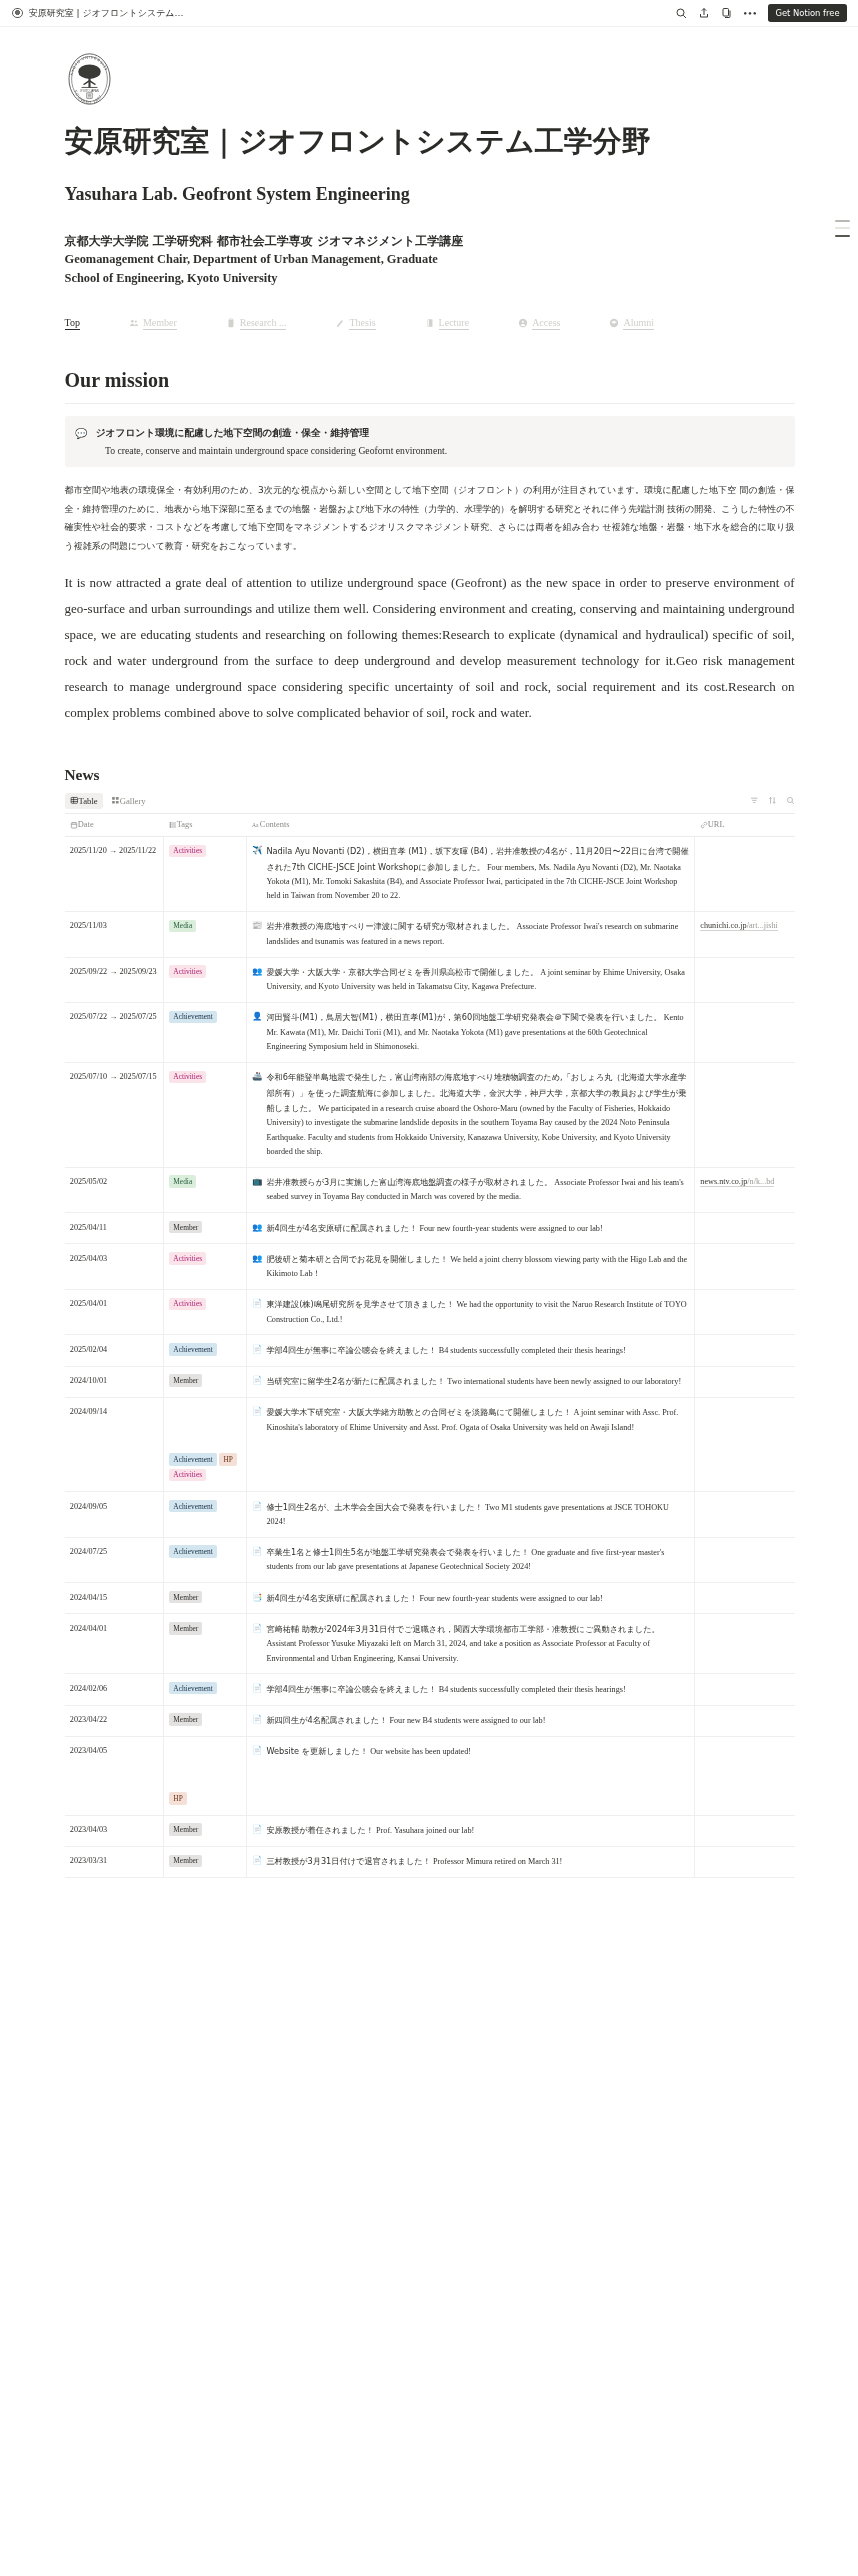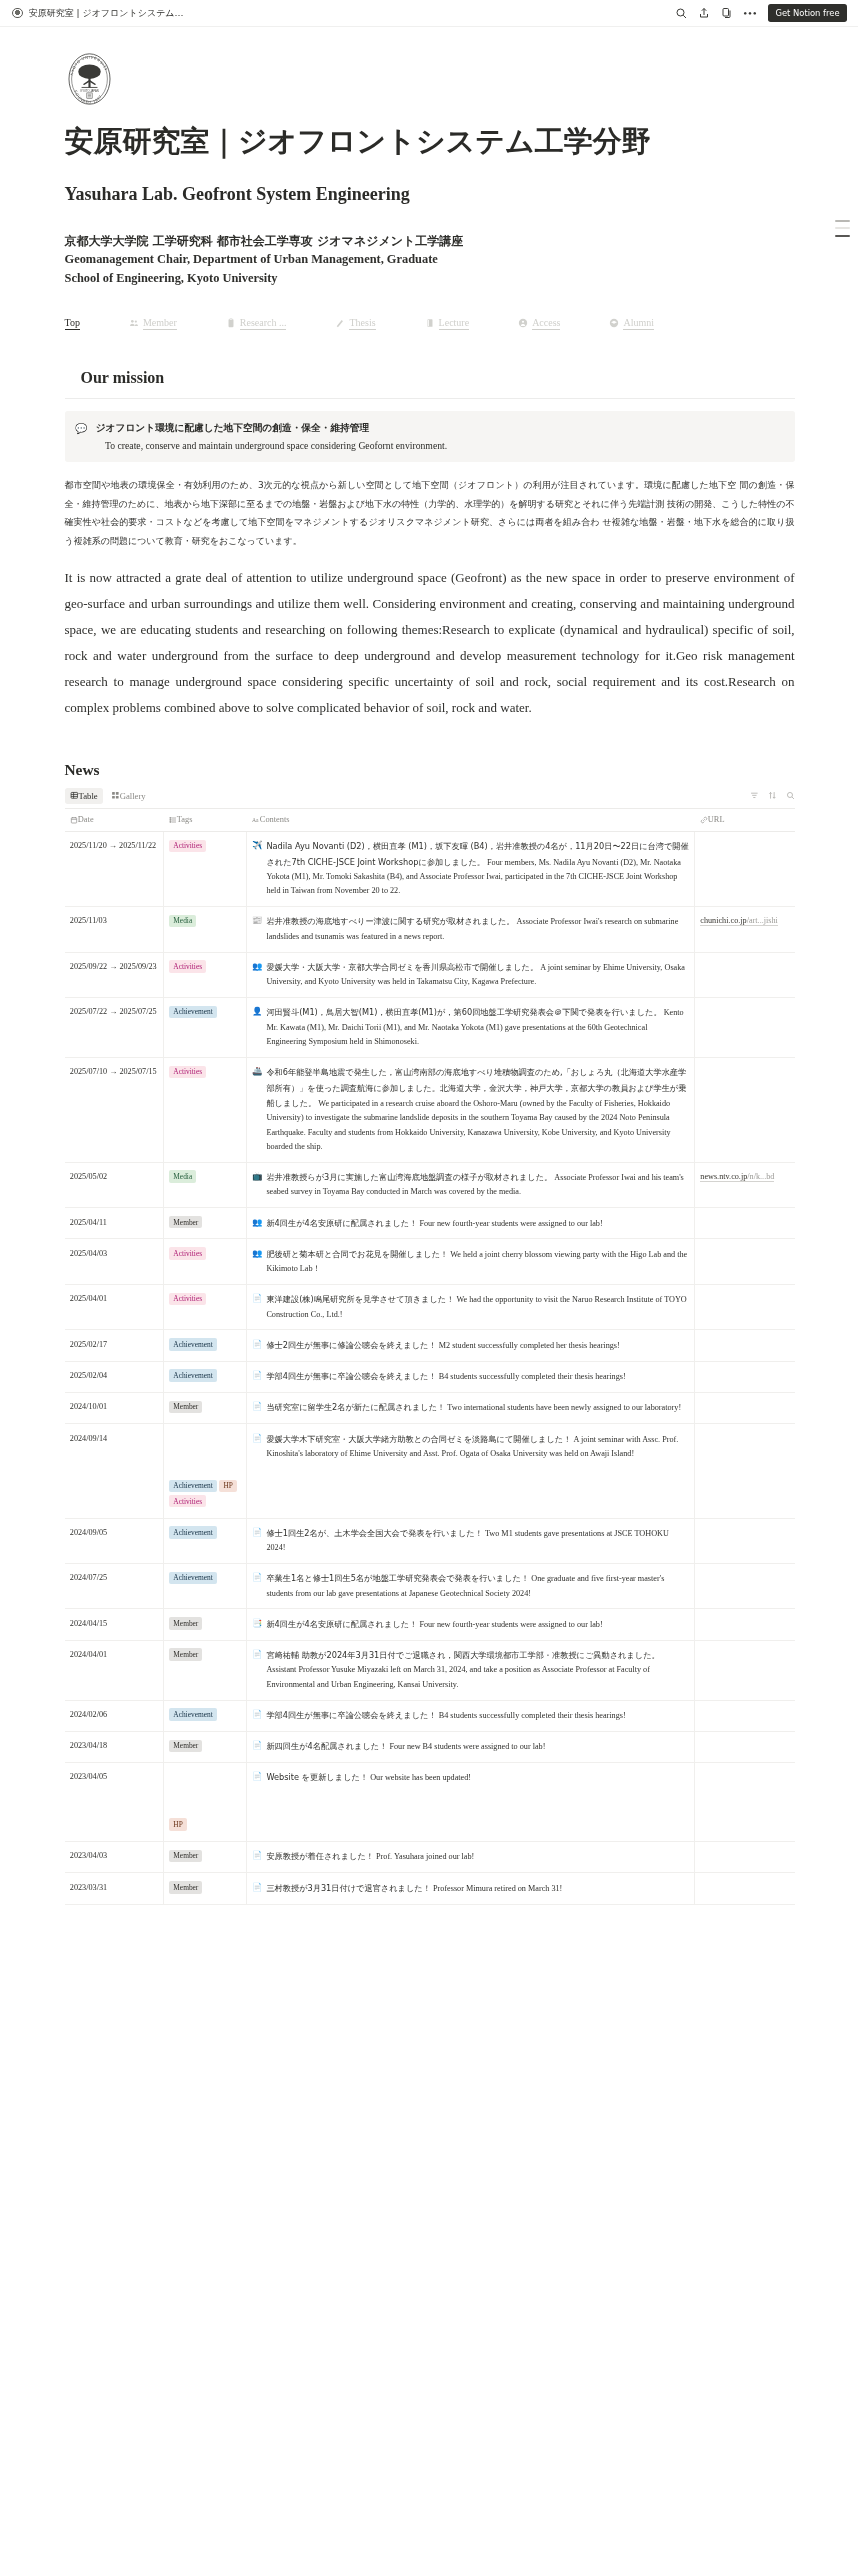--- a/index.html
+++ b/index.html
@@ -100,23 +100,23 @@
     cursor: pointer;
     color: #cfcfcb;
     white-space: nowrap;
   }
   .navitem.active { color: #2b2b28; }
   .navitem .label { border-bottom: 0.7px solid currentColor; padding-bottom:0.7px; }
   .navitem .nicon { width:10px; height:10px; display:inline-block; flex:none; opacity:.95;}
 
   
   h2.section {
-    font-size: 16px;
+    font-size: 20px;
     font-weight: 700;
-    margin: 37px 0 0 16px;
+    margin: 37px 0 0 0;
     color: #2b2b28;
   }
   .rule { border:0; border-top:0.7px solid #ececeb; margin: 10.7px 0 0 0; }
 
   
   .callout {
     background: #f6f5f3;
     border-radius: 2.7px;
     padding: 10.7px 10.7px 10.7px 10.7px;
     display:flex; gap:8px;
@@ -557,31 +557,20 @@
             <td class="tags"><span class="tag activities">Activities</span></td>
             <td class="contents">
               <div class="c-row">
                 <span class="c-emoji">📄</span>
                 <span class="c-text"><span class="ja">東洋建設(株)鳴尾研究所を見学させて頂きました！</span> <span class="en">We had the opportunity to visit the Naruo Research Institute of TOYO Construction Co., Ltd.!</span></span>
               </div>
             </td>
             <td class="url"></td>
           </tr>
           <tr>
-            <td class="date">2025/02/17</td>
-            <td class="tags"><span class="tag achievement">Achievement</span></td>
-            <td class="contents">
-              <div class="c-row">
-                <span class="c-emoji">📄</span>
-                <span class="c-text"><span class="ja">修士2回生が無事に修論公聴会を終えました！</span> <span class="en">M2 student successfully completed her thesis hearings!</span></span>
-              </div>
-            </td>
-            <td class="url"></td>
-          </tr>
-          <tr>
             <td class="date">2025/02/04</td>
             <td class="tags"><span class="tag achievement">Achievement</span></td>
             <td class="contents">
               <div class="c-row">
                 <span class="c-emoji">📄</span>
                 <span class="c-text"><span class="ja">学部4回生が無事に卒論公聴会を終えました！</span> <span class="en">B4 students successfully completed their thesis hearings!</span></span>
               </div>
             </td>
             <td class="url"></td>
           </tr>
@@ -656,21 +645,21 @@
             <td class="tags"><span class="tag achievement">Achievement</span></td>
             <td class="contents">
               <div class="c-row">
                 <span class="c-emoji">📄</span>
                 <span class="c-text"><span class="ja">学部4回生が無事に卒論公聴会を終えました！</span> <span class="en">B4 students successfully completed their thesis hearings!</span></span>
               </div>
             </td>
             <td class="url"></td>
           </tr>
           <tr>
-            <td class="date">2023/04/18</td>
+            <td class="date">2023/04/22</td>
             <td class="tags"><span class="tag member">Member</span></td>
             <td class="contents">
               <div class="c-row">
                 <span class="c-emoji">📄</span>
                 <span class="c-text"><span class="ja">新四回生が4名配属されました！</span> <span class="en">Four new B4 students were assigned to our lab!</span></span>
               </div>
             </td>
             <td class="url"></td>
           </tr>
           <tr>

